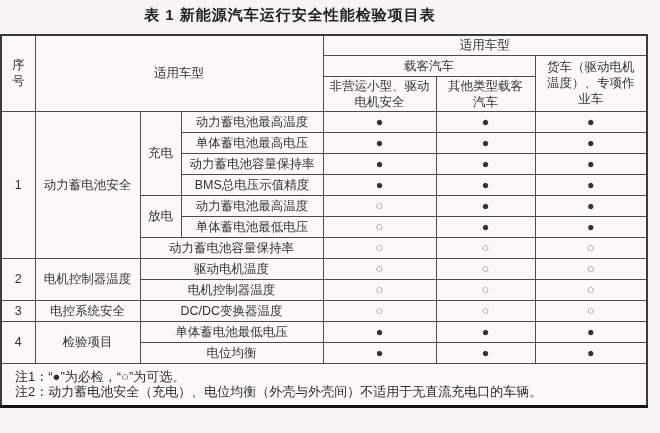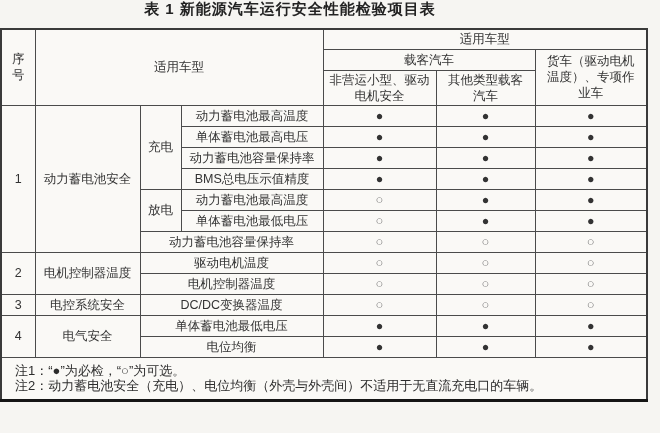--- a/index.html
+++ b/index.html
@@ -9,20 +9,21 @@
     height: 433px;
     background: #f6f5f2;
     font-family: "Liberation Sans", "DejaVu Sans", sans-serif;
     color: #2e2e2e;
     overflow: hidden;
   }
   .page {
     width: 580px;
     height: 433px;
     box-sizing: border-box;
+    padding-top: 6px;
   }
   .title {
     text-align: center;
     font-size: 15px;
     font-weight: bold;
     color: #222;
     letter-spacing: 1px;
     margin-bottom: 9px;
   }
   table.inspection {
@@ -164,21 +165,21 @@
       <tr>
         <td>3</td>
         <td>电控系统安全</td>
         <td colspan="2">DC/DC变换器温度</td>
         <td class="mark optional">○</td>
         <td class="mark optional">○</td>
         <td class="mark optional">○</td>
       </tr>
       <tr>
         <td rowspan="2">4</td>
-        <td rowspan="2">电气安全</td>
+        <td rowspan="2">检验项目</td>
         <td colspan="2">单体蓄电池最低电压</td>
         <td class="mark">●</td>
         <td class="mark">●</td>
         <td class="mark">●</td>
       </tr>
       <tr>
         <td colspan="2">电位均衡</td>
         <td class="mark">●</td>
         <td class="mark">●</td>
         <td class="mark">●</td>

